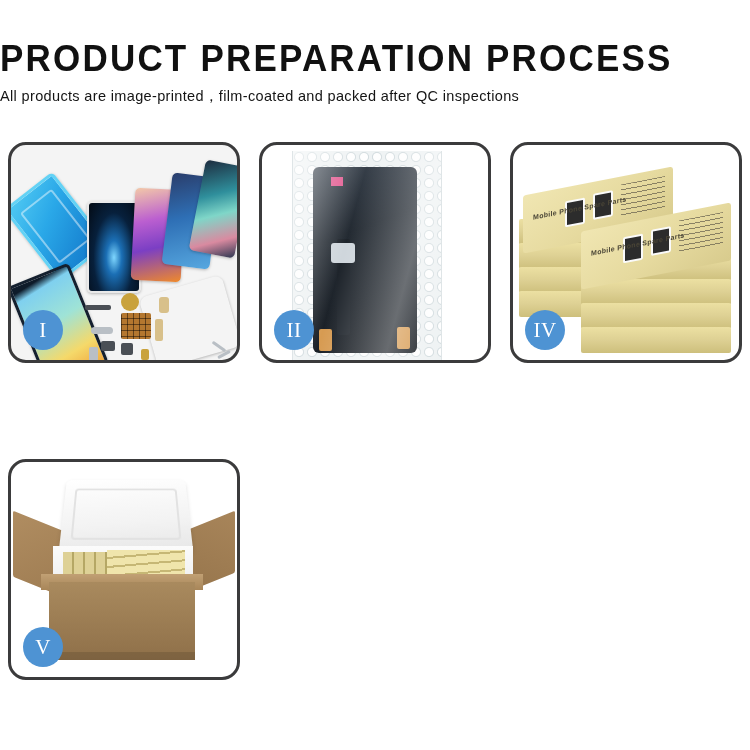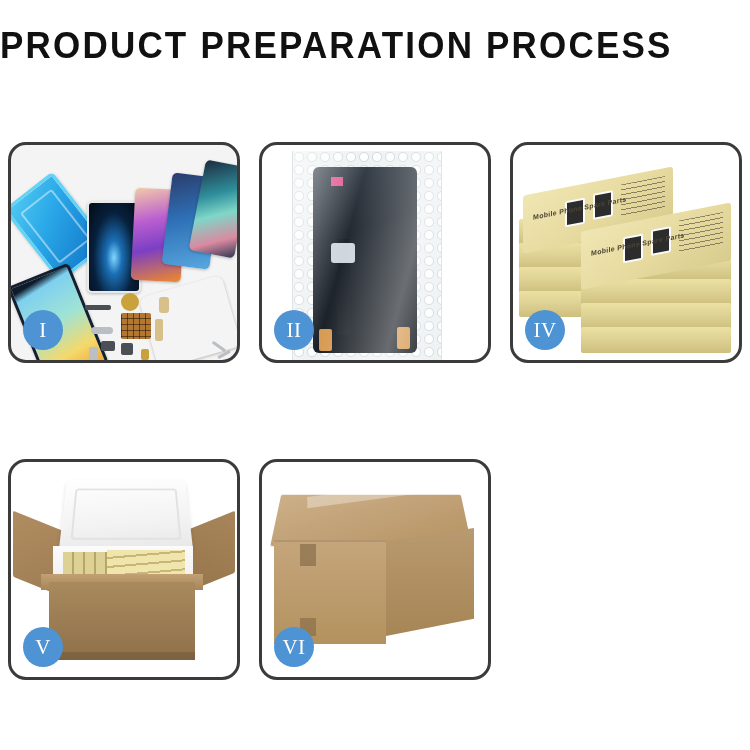--- a/index.html
+++ b/index.html
@@ -9,21 +9,21 @@
     height: 750px;
     background: #ffffff;
     font-family: "Liberation Sans", sans-serif;
     overflow: hidden;
     position: relative;
   }
 
   
   .header {
     width: 616px;
-    padding-top: 26px;
+    padding-top: 39px;
   }
   .title {
     font-family: "Liberation Sans", sans-serif;
     font-size: 35px;
     font-weight: 700;
     color: #111111;
     letter-spacing: 2.2px;
     line-height: 40px;
     white-space: nowrap;
     transform: scaleY(1.04);
@@ -329,20 +329,21 @@
   .c-lbl2 {
     position: absolute; left: 38px; top: 156px; width: 16px; height: 18px;
     background: rgba(120,95,62,.5);
   }
 </style>
 </head>
 <body>
 
 <div class="header">
   <div class="title">PRODUCT PREPARATION PROCESS</div>
+  <div class="subtitle">All products are image-printed，film-coated and packed after QC inspections</div>
 </div>
 
 <div class="grid">
 
   <div class="panel tinted">
     <div class="panel-art">
       <div class="ph ph1"></div>
       <div class="ph ph2"></div>
       <div class="ph ph3"></div>
       <div class="ph ph4"></div>
@@ -422,26 +423,14 @@
       <div class="v-foamLid"></div>
       <div class="v-foamBox"></div>
       <div class="v-inner"></div>
       <div class="v-inner2"></div>
       <div class="v-rim"></div>
       <div class="v-body"></div>
     </div>
     <div class="badge">V</div>
   </div>
 
-  <div class="panel">
-    <div class="panel-art">
-      <div class="c-top"></div>
-      <div class="c-tape"></div>
-      <div class="c-side"></div>
-      <div class="c-front"></div>
-      <div class="c-seam"></div>
-      <div class="c-lbl1"></div>
-      <div class="c-lbl2"></div>
-    </div>
-    <div class="badge">VI</div>
-  </div>
 
 </div>
 
 </body></html>

